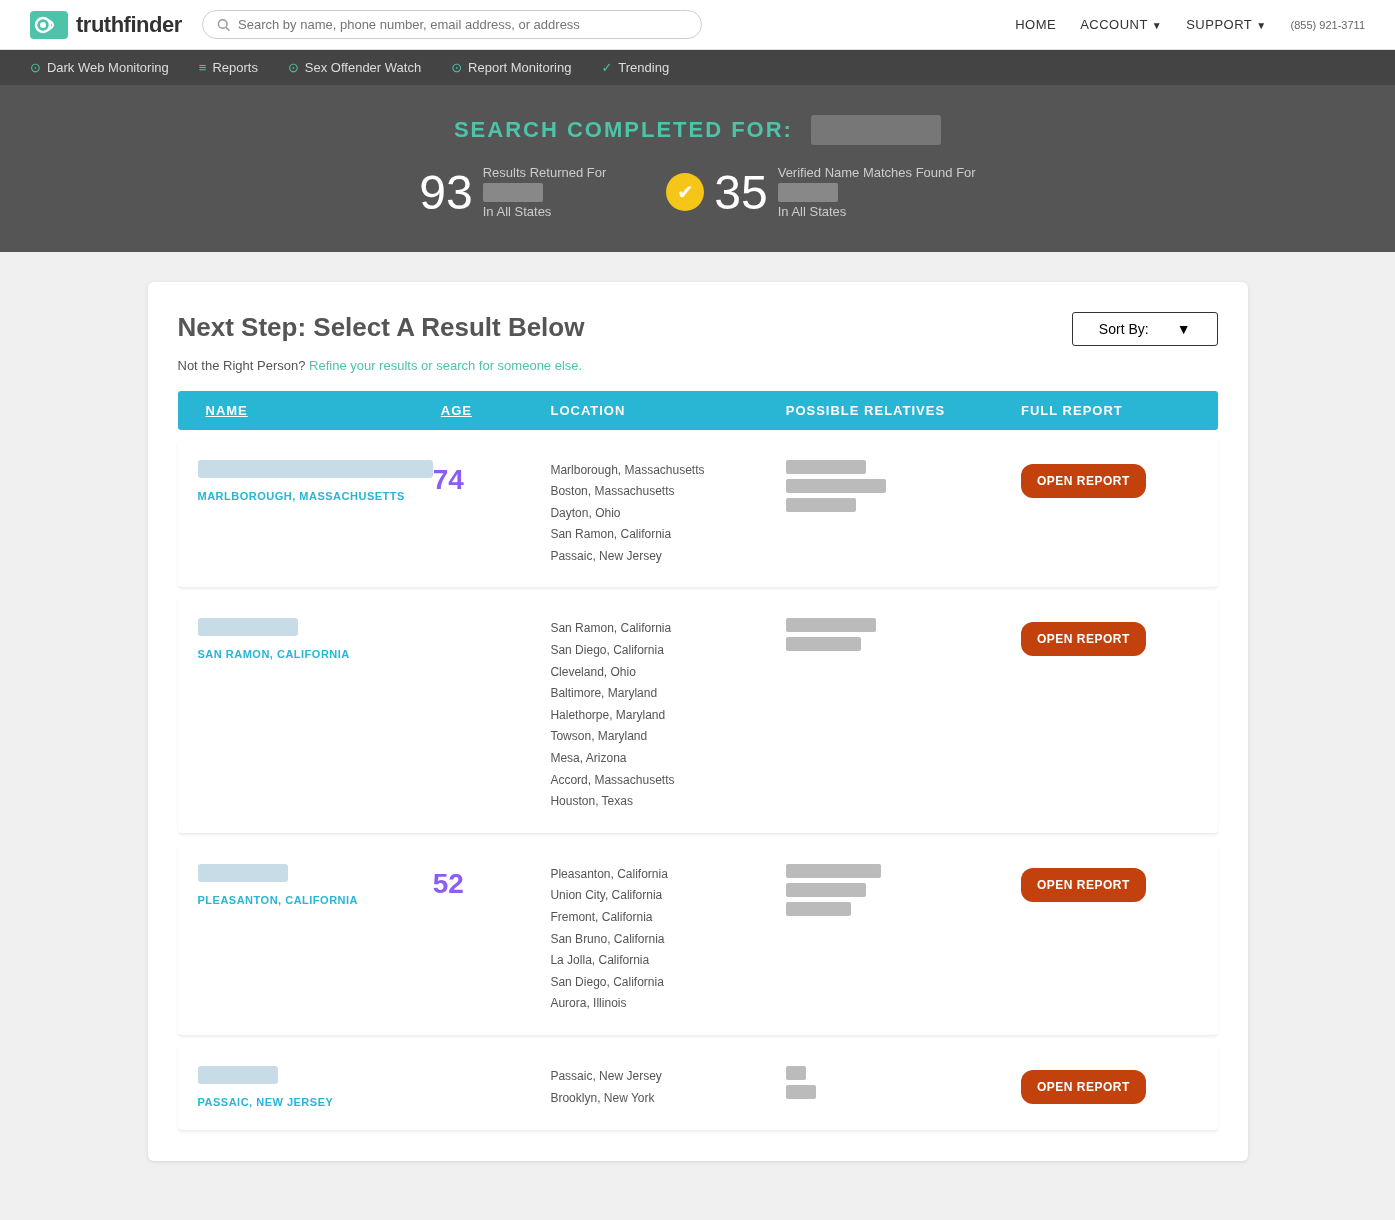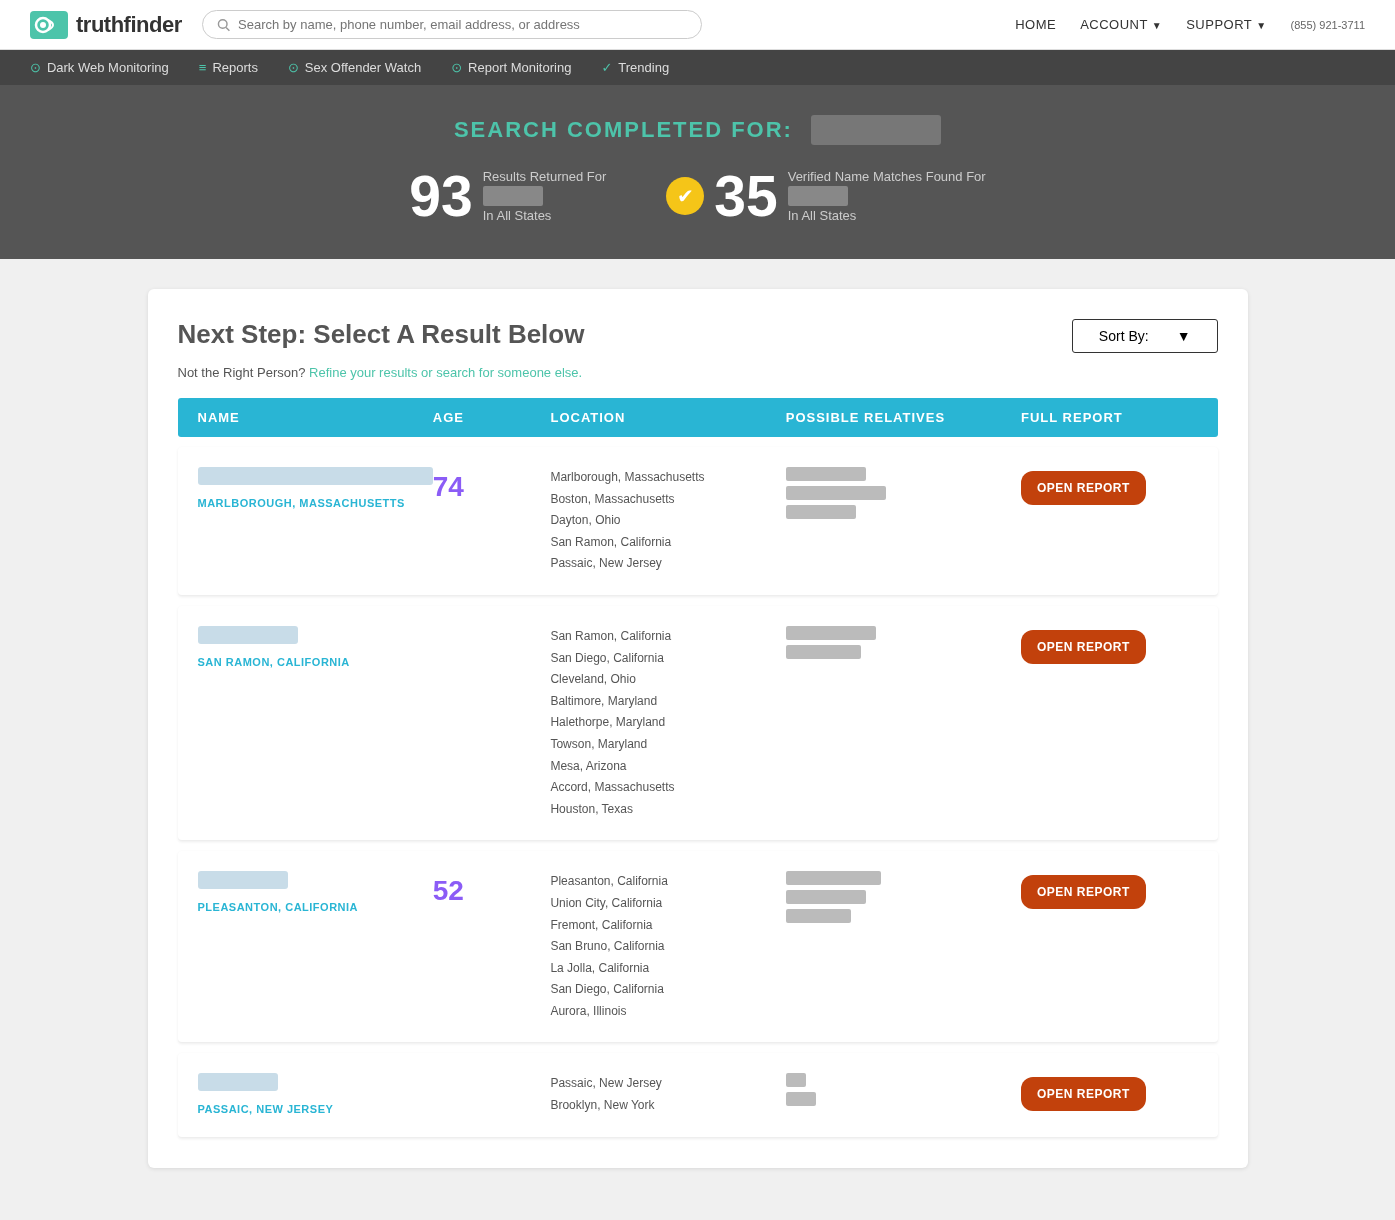--- a/index.html
+++ b/index.html
@@ -112,22 +112,22 @@
       align-items: center;
       gap: 60px;
     }
     .stat-block {
       display: flex;
       align-items: center;
       gap: 10px;
       color: #fff;
     }
     .stat-number {
-      font-size: 57px;
-      font-weight: bold;
+      font-size: 48px;
+      font-weight: normal;
       color: #fff;
     }
     .stat-desc {
       font-size: 13px;
       color: #ccc;
       line-height: 1.5;
       text-align: left;
     }
     .stat-desc .blurred {
       display: inline-block;
@@ -212,21 +212,21 @@
       border-radius: 3px;
       position: relative; z-index: 1;
     }
     .th {
       font-size: 13px;
       font-weight: bold;
       color: #fff;
       letter-spacing: 1px;
       text-transform: uppercase;
     }
-    .th.link { cursor: pointer; }
+    .th.link { text-decoration: underline; cursor: pointer; margin-left: 8px; }
 
     
     .result-row {
       display: grid;
       grid-template-columns: 2fr 1fr 2fr 2fr 1.5fr;
       padding: 20px 20px;
       border-bottom: 1px solid #eee;
       align-items: start;
       position: relative; z-index: 1;
       margin-top: 10px;

